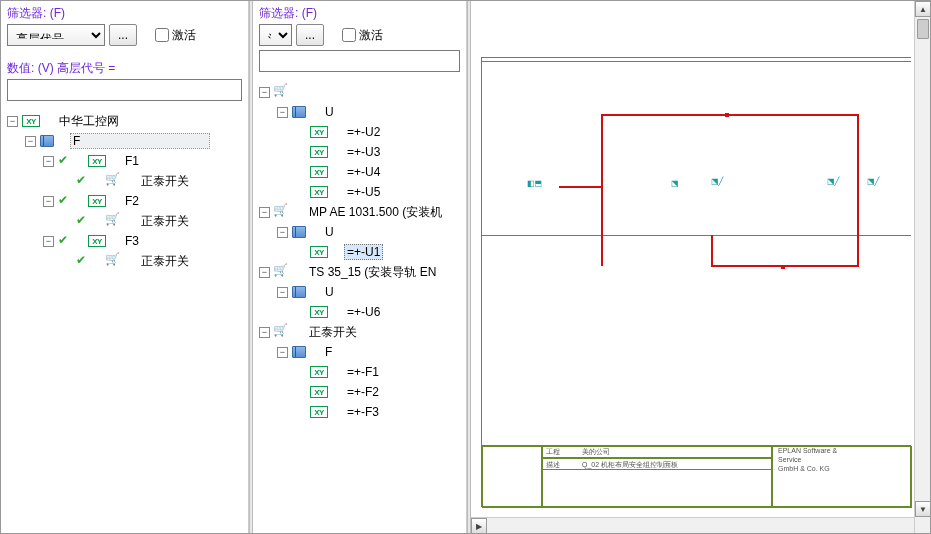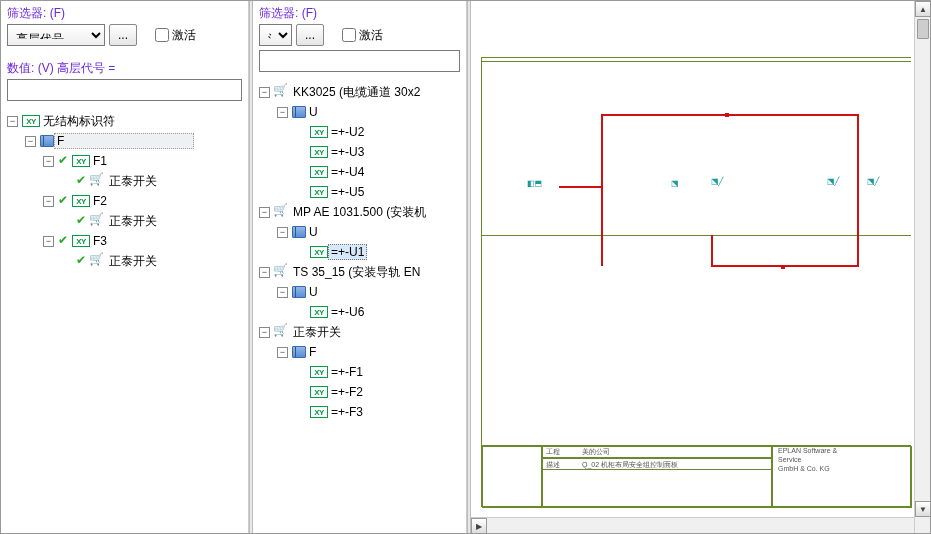--- a/index.html
+++ b/index.html
@@ -15,21 +15,21 @@
 .w100 { width: 100%; }
 .btn-sm { width: 28px; height: 22px; border: 1px solid #888; background: linear-gradient(#fff,#e5e5e5); border-radius: 2px; display: flex; align-items: center; justify-content: center; cursor: pointer; }
 input.text { height: 22px; border: 1px solid #7a7a7a; padding: 0 4px; background: #fff; }
 .chk { display: flex; align-items: center; gap: 3px; }
 .chk input { width: 14px; height: 14px; }
 .tree { flex: 1; overflow: auto; border-top: 0; margin-top: 6px; padding-top: 4px; }
 .node { display: flex; align-items: center; height: 20px; white-space: nowrap; }
 .indent { display: inline-block; width: 18px; }
 .exp { width: 11px; height: 11px; border: 1px solid #888; background: #fff; display: inline-flex; align-items: center; justify-content: center; font-size: 9px; line-height: 9px; color: #444; margin-right: 4px; cursor: pointer; }
 .noexp { width: 15px; display: inline-block; }
-.ico { display: inline-flex; align-items: center; justify-content: center; margin-right: 0; }
+.ico { display: inline-flex; align-items: center; justify-content: center; margin-right: 16px; }
 .ico-xy { width: 18px; height: 12px; border: 1px solid #0a9a4a; color: #0a9a4a; font-size: 8px; font-weight: bold; display: inline-flex; align-items: center; justify-content: center; background: #fff; letter-spacing: -0.5px; }
 .ico-book { width: 14px; height: 12px; background: linear-gradient(#8fb8e8,#5a8fd6); border: 1px solid #3a6aa8; border-radius: 1px; position: relative; }
 .ico-book::before { content: ''; position: absolute; left: 2px; top: 0; bottom: 0; width: 1px; background: #2c5a8a; }
 .ico-check { width: 14px; height: 14px; position: relative; }
 .ico-check::after { content: '✔'; color: #2aa82a; font-size: 12px; position: absolute; left: 0; top: -1px; }
 .ico-cart { width: 16px; height: 14px; position: relative; }
 .ico-cart::before { content: '🛒'; font-size: 12px; color: #3a6aa8; position: absolute; left: -1px; top: -2px; }
 .node-label { padding: 1px 3px; }
 .node-sel { background: #eef0f2; border: 1px dotted #999; padding: 0 2px; display: inline-block; min-width: 140px; }
 .node-sel2 { background: #d8e8fb; border: 1px dotted #777; padding: 0 2px; }
@@ -71,21 +71,21 @@
       </label>
     </div>
     <div class="lbl" style="margin-top:12px">数值: (V) 高层代号 =</div>
     <input class="text w100" style="margin-top: 2px;" value="">
     <div class="tree" id="tree-left">
         <div class="node">
           <span class="exp">−</span>
           <span class="ico">
             <span class="ico-xy">XY</span>
           </span>
-          <span class="node-label">无结构标识符</span>
+          <span class="node-label">中华工控网</span>
         </div>
         <div class="node">
           <span class="indent"></span>
           <span class="exp">−</span>
           <span class="ico">
             <span class="ico-book"></span>
           </span>
           <span class="node-label node-sel">F</span>
         </div>
         <div class="node">
@@ -180,21 +180,20 @@
         <span>激活</span>
       </label>
     </div>
     <input class="text w100" style="margin-top: 2px;" value="">
     <div class="tree" id="tree-mid">
         <div class="node">
           <span class="exp">−</span>
           <span class="ico">
             <span class="ico-cart"></span>
           </span>
-          <span class="node-label">KK3025 (电缆通道 30x2</span>
         </div>
         <div class="node">
           <span class="indent"></span>
           <span class="exp">−</span>
           <span class="ico">
             <span class="ico-book"></span>
           </span>
           <span class="node-label">U</span>
         </div>
         <div class="node">

